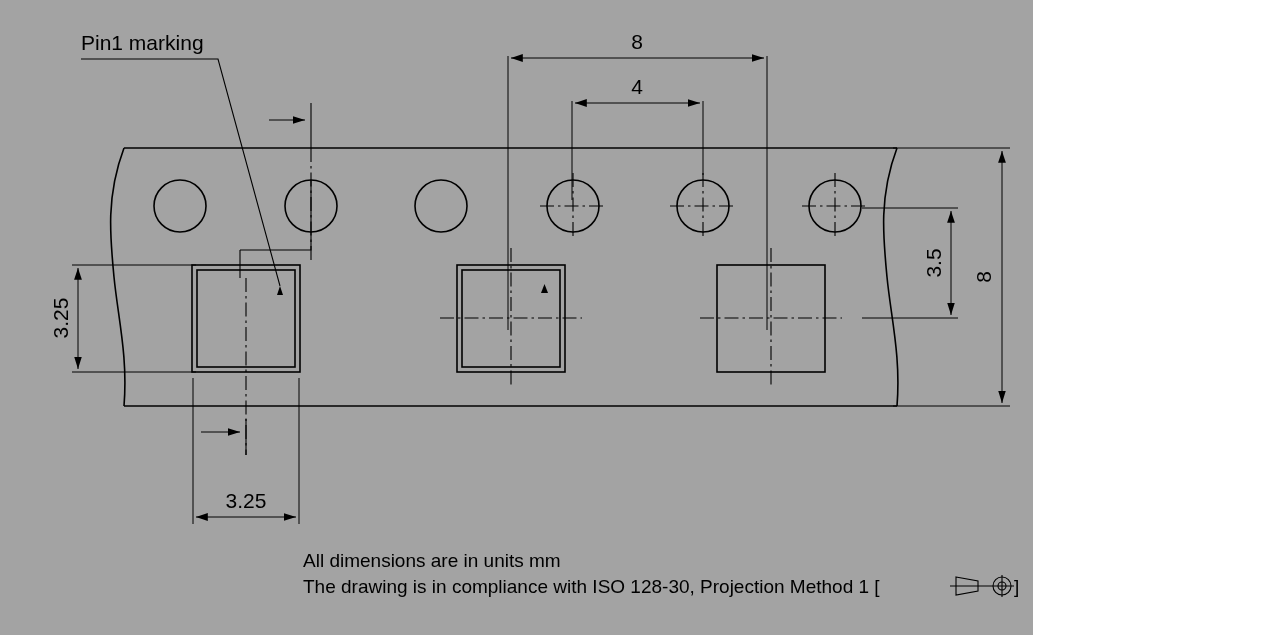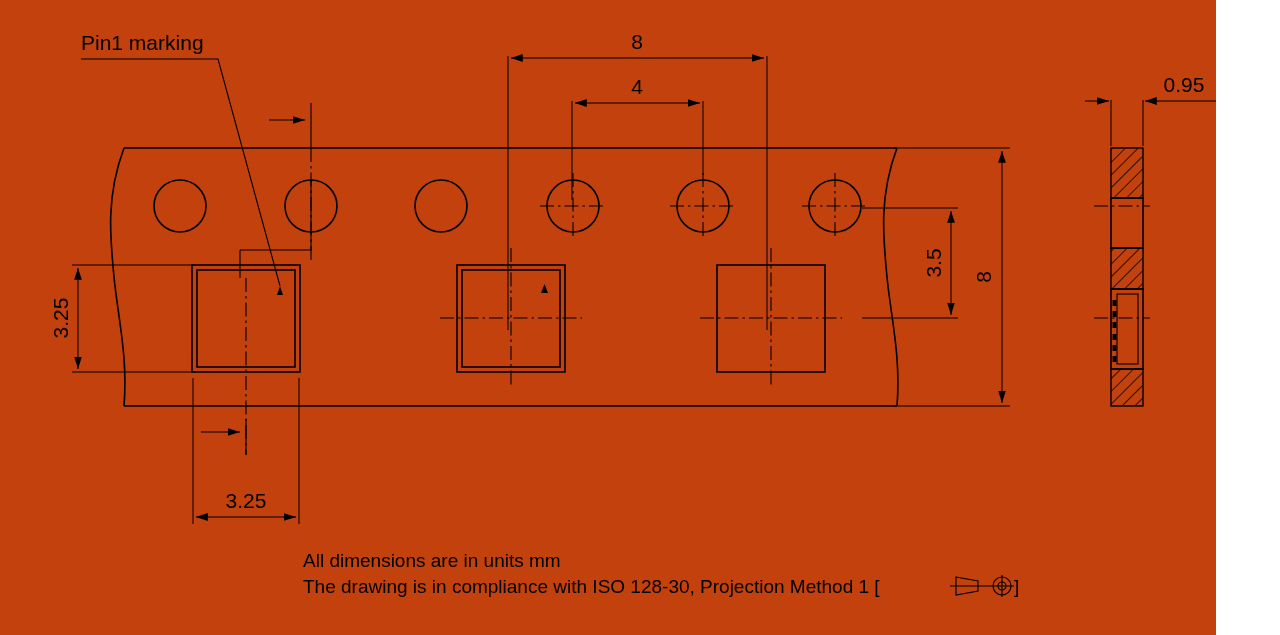--- a/index.html
+++ b/index.html
@@ -6,23 +6,23 @@
     margin: 0;
     padding: 0;
     background: #ffffff;
   }
   body {
     font-family: "Liberation Sans", sans-serif;
     color: #000000;
   }
   #canvas-wrap {
     position: relative;
-    width: 1216px;
+    width: 1033px;
     height: 635px;
-    background: #c2410c;
+    background: #a3a3a3;
     overflow: hidden;
   }
   svg#drawing {
     position: absolute;
     left: 0;
     top: 0;
     width: 1280px;
     height: 635px;
     display: block;
   }

